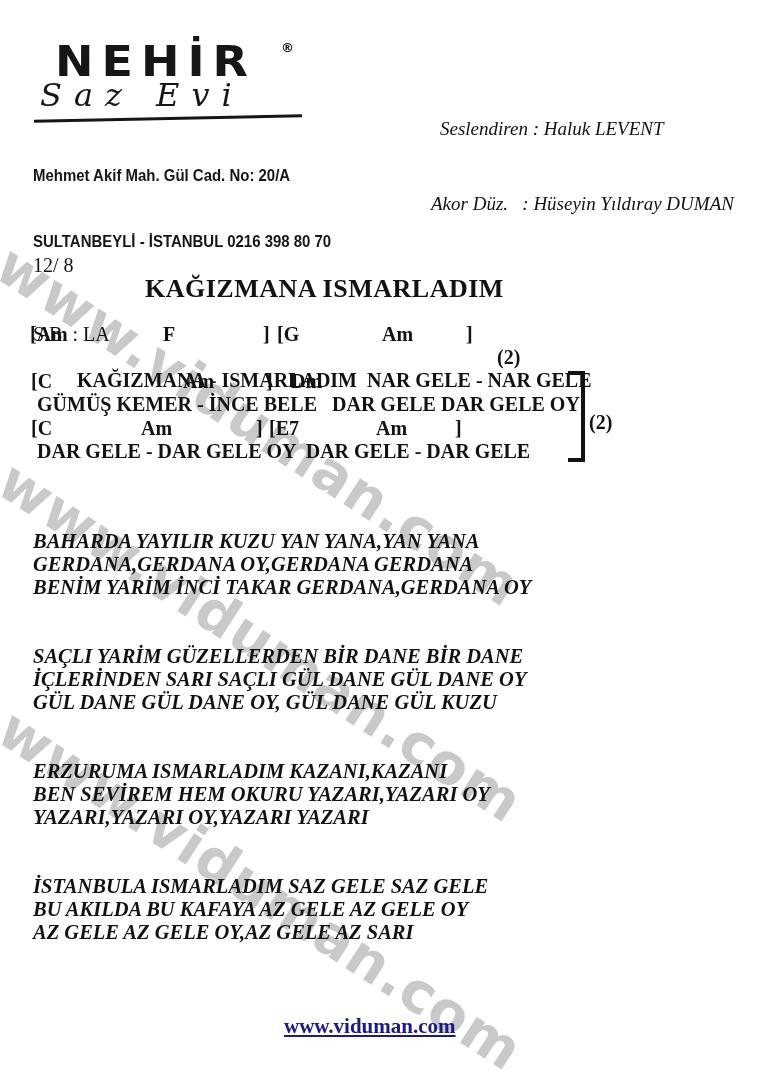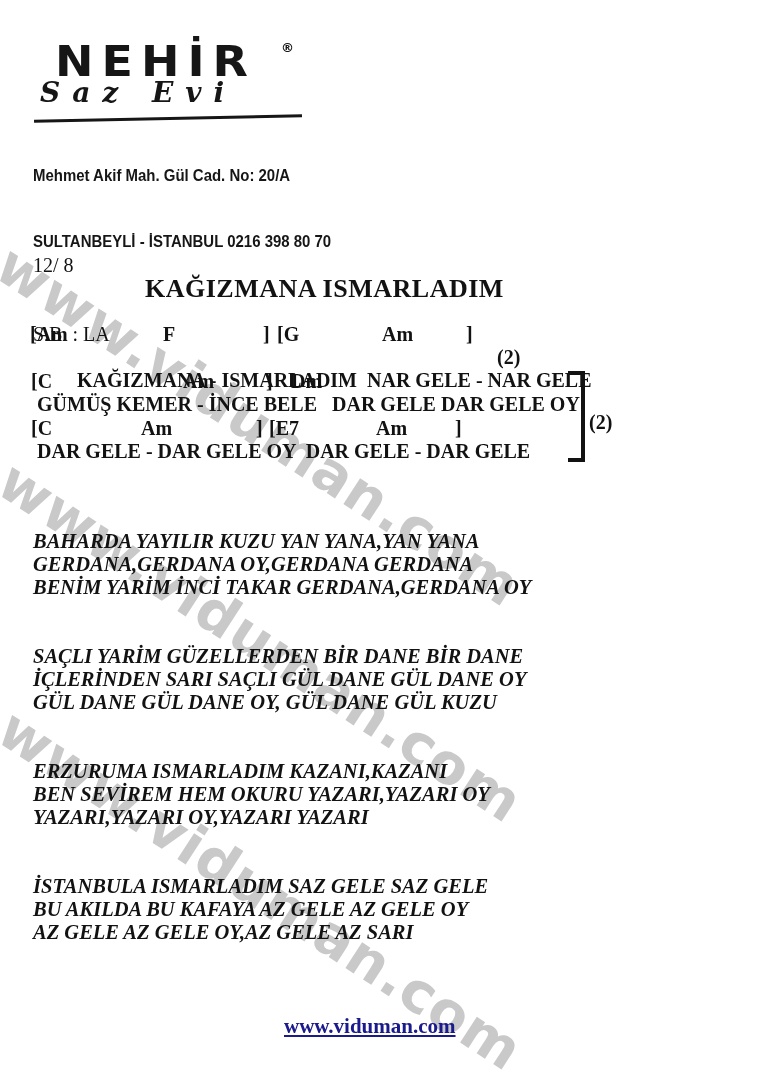--- a/index.html
+++ b/index.html
@@ -22,22 +22,22 @@
     font-family:"DejaVu Sans", sans-serif; font-weight:bold;
     font-size:46px; letter-spacing:8px; color:#161616;
     transform:scaleY(.94); transform-origin:left top; white-space:nowrap;
   }
   .reg {
     position:absolute; left:281px; top:40px;
     font-family:"DejaVu Sans", sans-serif; font-size:13px; font-weight:bold;
   }
   .scriptname {
     position:absolute; left:40px; top:76px;
-    font-family:"DejaVu Serif", serif; font-style:italic; font-weight:bold;
-    font-size:28px; letter-spacing:12px; white-space:nowrap; color:#161616;
+    font-family:"DejaVu Serif", serif; font-style:italic; font-weight:normal;
+    font-size:32px; letter-spacing:12px; white-space:nowrap; color:#161616;
   }
   .script-underline {
     position:absolute; left:34px; top:117px; width:268px; height:3px;
     background:#161616; transform:rotate(-1.2deg);
   }
   .address {
     position:absolute; left:33px; top:121px;
     font-family:"Liberation Sans", sans-serif; font-weight:bold;
     font-size:17px; line-height:22px; color:#161616;
     transform:scaleX(.88); transform-origin:left top; white-space:pre;
@@ -106,20 +106,24 @@
       <div class="brand">NEHİR</div>
       <div class="reg">®</div>
       <div class="scriptname">Saz Evi</div>
       <div class="script-underline"></div>
       <div class="address">
         <div>Mehmet Akif Mah. Gül Cad. No: 20/A</div>
         <div>SULTANBEYLİ - İSTANBUL 0216 398 80 70</div>
       </div>
     </div>
 
+    <div class="credits">
+      <div class="credit-1">Seslendiren : Haluk LEVENT</div>
+      <div class="credit-2">Akor Düz.   : Hüseyin Yıldıray DUMAN</div>
+    </div>
 
     <div class="meta">
       <div>12/ 8</div>
       <div>S.B. : LA</div>
     </div>
 
     <h1 class="title">KAĞIZMANA ISMARLADIM</h1>
 
     <div class="chorus">
       <div class="crow crow-0"><span class="chord-token" style="left: 30px;">[Am</span><span class="chord-token" style="left: 163px;">F</span><span class="chord-token" style="left: 263px;">]</span><span class="chord-token" style="left: 277px;">[G</span><span class="chord-token" style="left: 382px;">Am</span><span class="chord-token" style="left: 466px;">]</span></div>

